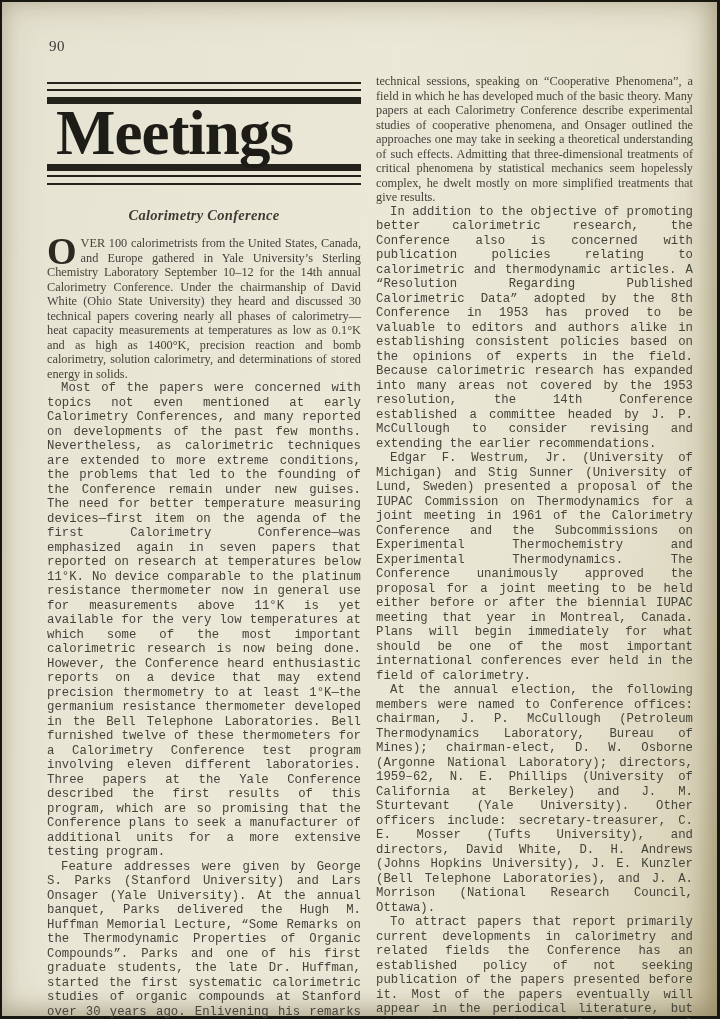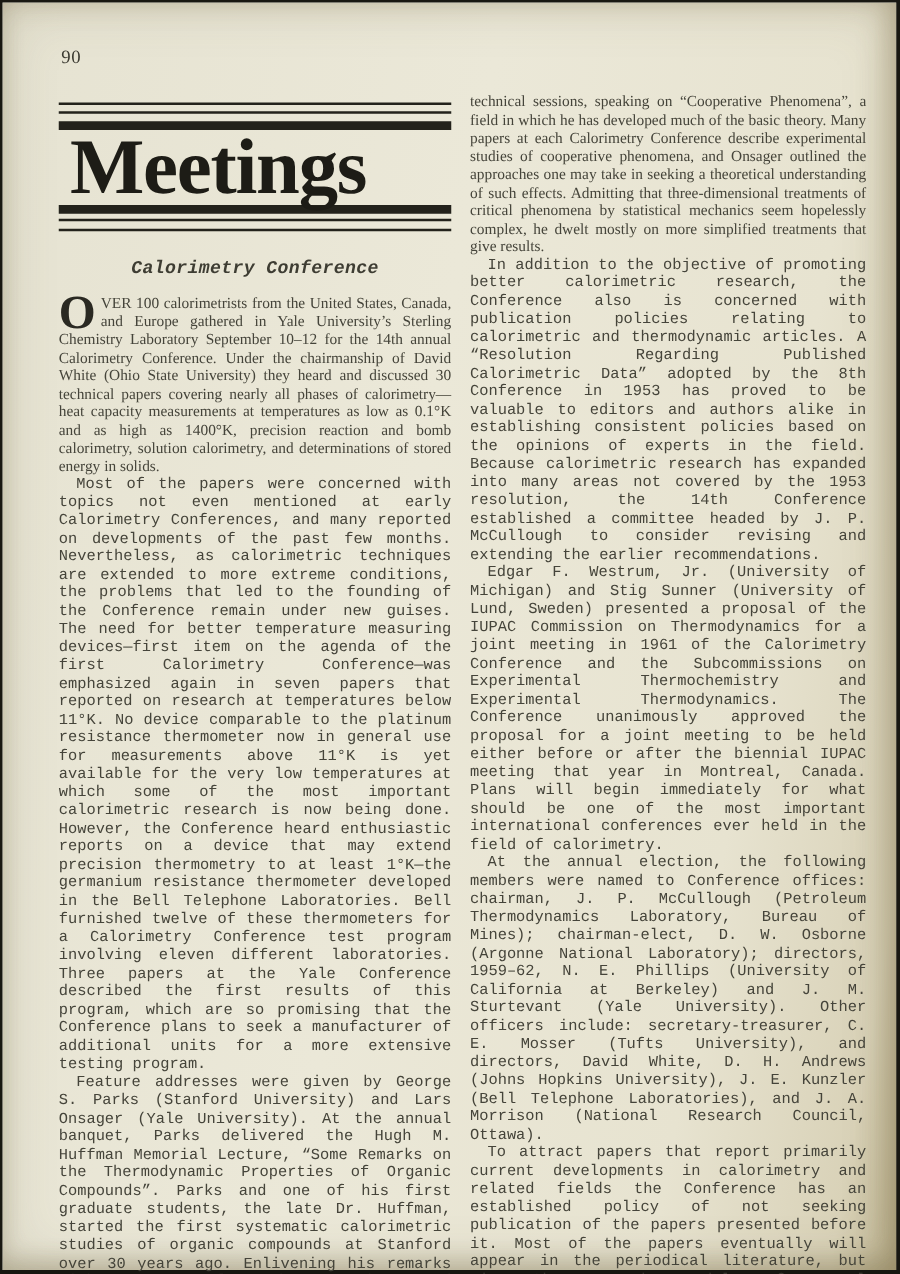--- a/index.html
+++ b/index.html
@@ -31,21 +31,21 @@
   .rb3{height:2px;}
   h1.masthead{
     margin:5px 0 7px 9px;
     font-size:63px;line-height:48px;font-weight:700;
     letter-spacing:-1px;color:#1d1c16;
   }
 
   h2.article-title{
     margin:22px 0 12px 0;text-align:center;
     font-style:italic;font-weight:700;
-    font-size:14.5px;color:#3e3d33;letter-spacing:.3px;font-family:Liberation Mono, monospace;
+    font-size:14.5px;color:#3e3d33;letter-spacing:.3px;
   }
 
   p.body-text{
     margin:0;font-size:12.3px;line-height:14.5px;
     text-align:justify;color:#45443a;
     -webkit-hyphens:auto;hyphens:auto;
   }
   p.indent{text-indent:14px;font-family:Liberation Mono, monospace;}
   .dropcap{
     float:left;font-size:38px;line-height:28px;

